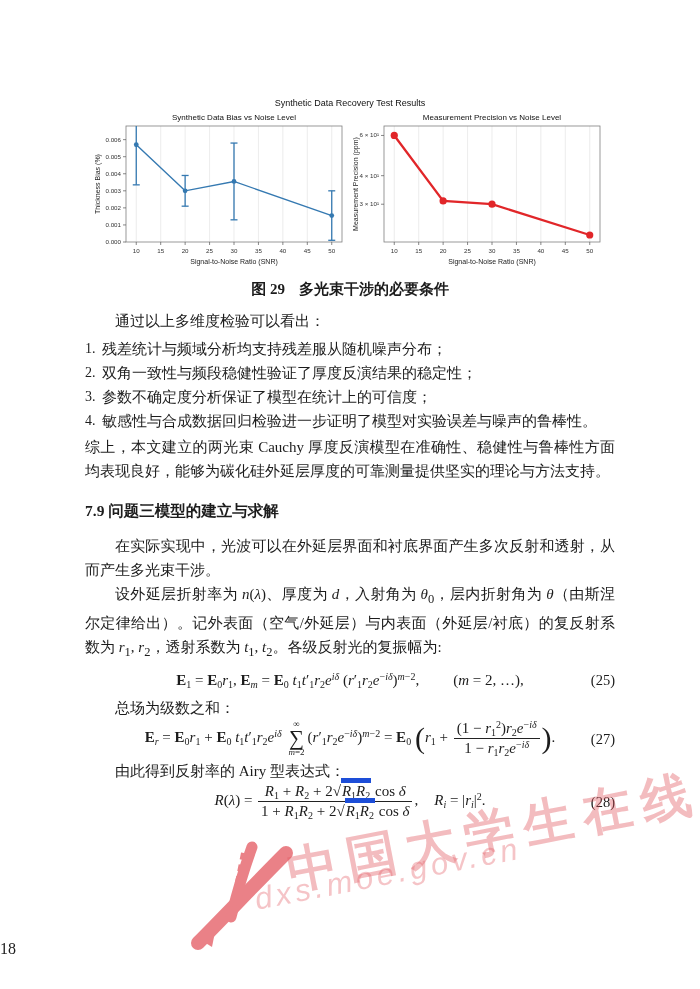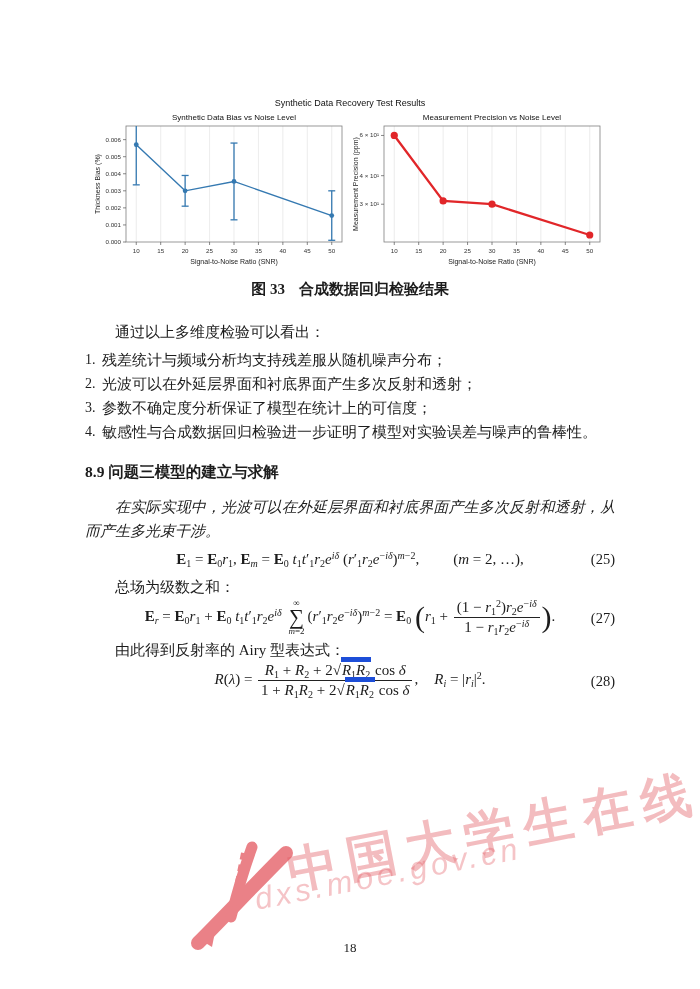--- a/index.html
+++ b/index.html
@@ -18,33 +18,33 @@
   .box{fill:none;stroke:#7f7f7f;stroke-width:0.8;}
   .grid{stroke:#e4e4e4;stroke-width:0.7;}
   .tk{stroke:#555;stroke-width:0.7;}
 
   
   .caption{position:absolute;top:261px;left:0;width:100%;text-align:center;
            font-weight:bold;font-size:15px;}
   .cap-gap{display:inline-block;width:14px;}
 
   
-  .content{position:absolute;left:85px;top:297px;width:530px;font-size:15px;
+  .content{position:absolute;left:85px;top:286px;width:530px;font-size:15px;
            line-height:24px;text-align:justify;}
   .content p{margin:0;}
   .indent{text-indent:2em;}
   .p-intro{margin-top:4px !important;}
   .olist{margin-top:4px;}
   .li{display:flex;line-height:24px;}
   .li-no{width:17px;flex:none;font-size:14px;}
   .li-text{flex:1;}
   .p-summary{margin-top:2px !important;}
   .h53{margin:18px 0 0;font-size:15.5px;font-weight:bold;line-height:20px;}
   .h531{margin:14px 0 0;font-size:15px;font-weight:bold;line-height:19px;}
-  .p-practice{margin-top:13px !important;font-style:italic;}
+  .p-practice{margin-top:13px !important;}
 
   
   .equation{position:relative;text-align:center;font-size:15px;line-height:20px;}
   .eq25{margin:6px 0;}
   .eq26{margin:2px 0 4px;}
   .eq27{margin:0 0 0;}
   .eq28{margin:0 0 0;}
   .p-phase{margin-top:6px !important;}
   .p-total{margin-top:6px !important;}
   .p-airy{margin-top:2px !important;}
@@ -60,21 +60,21 @@
        line-height:1;margin:0 3px;}
   .sum .sl{font-size:9px;line-height:9px;}
   .sum .so{font-size:21px;line-height:19px;}
   .bp{font-size:30px;vertical-align:middle;font-weight:normal;position:relative;top:-1px;}
   .sqrt{white-space:nowrap;}
   .rad{border-top:5px solid #1d4ed8;padding:0 1px;}
   .sp{display:inline-block;width:34px;}
   .spn{display:inline-block;width:16px;}
 
   
-  .pageno{position:absolute;top:921px;left:0;width:100%;text-align:center;font-size:13px;}
+  .pageno{position:absolute;top:921px;left:0;width:100%;font-size:16px;}
 
   
   .watermark{position:absolute;left:0;top:0;width:700px;height:989px;pointer-events:none;}
   .wm-line1{position:absolute;left:288px;top:820px;font-family:"Liberation Sans","DejaVu Sans",sans-serif;
             font-size:50px;font-weight:bold;letter-spacing:10px;white-space:nowrap;
             color:rgba(226,88,96,0.40);transform:rotate(-11deg);transform-origin:0 50%;}
   .wm-line2{position:absolute;left:255px;top:863px;font-family:"Liberation Sans","DejaVu Sans",sans-serif;
             font-size:31px;font-style:italic;letter-spacing:4px;white-space:nowrap;
             color:rgba(228,100,108,0.38);transform:rotate(-11deg);transform-origin:0 50%;}
   .wm-logo{position:absolute;left:190px;top:820px;opacity:0.72;}
@@ -191,49 +191,51 @@
           <polyline fill="none" stroke="#e12629" stroke-width="2.3" points="44.262443438914026,25.455780488055623 93.13122171945702,90.97023268248648 142,94.22333080372587 239.73755656108597,124.99398851679265"></polyline>
           <circle cx="44.262443438914026" cy="25.455780488055623" r="3.6" fill="#e12629"></circle>
           <circle cx="93.13122171945702" cy="90.97023268248648" r="3.6" fill="#e12629"></circle>
           <circle cx="142" cy="94.22333080372587" r="3.6" fill="#e12629"></circle>
           <circle cx="239.73755656108597" cy="124.99398851679265" r="3.6" fill="#e12629"></circle>
         </svg>
     </div>
   </div>
 
   <div class="caption">
-    <span>图 33</span><span class="cap-gap"></span><span>合成数据回归检验结果</span>
+    <span>图 29</span><span class="cap-gap"></span><span>多光束干涉的必要条件</span>
   </div>
 
   <div class="content">
     <p class="indent p-intro">通过以上多维度检验可以看出：</p>
 
     <div class="olist">
       <div class="li">
         <span class="li-no">1.</span>
         <span class="li-text">残差统计与频域分析均支持残差服从随机噪声分布；</span>
       </div>
       <div class="li">
         <span class="li-no">2.</span>
-        <span class="li-text">光波可以在外延层界面和衬底界面产生多次反射和透射；</span>
+        <span class="li-text">双角一致性与频段稳健性验证了厚度反演结果的稳定性；</span>
       </div>
       <div class="li">
         <span class="li-no">3.</span>
         <span class="li-text">参数不确定度分析保证了模型在统计上的可信度；</span>
       </div>
       <div class="li">
         <span class="li-no">4.</span>
         <span class="li-text">敏感性与合成数据回归检验进一步证明了模型对实验误差与噪声的鲁棒性。</span>
       </div>
     </div>
 
-
-    <div class="h53">8.9 问题三模型的建立与求解</div>
+    <p class="p-summary">综上，本文建立的两光束 Cauchy 厚度反演模型在准确性、稳健性与鲁棒性方面均表现良好，能够为碳化硅外延层厚度的可靠测量提供坚实的理论与方法支持。</p>
+
+    <div class="h53">7.9 问题三模型的建立与求解</div>
 
     <p class="indent p-practice">在实际实现中，光波可以在外延层界面和衬底界面产生多次反射和透射，从而产生多光束干涉。</p>
+    <p class="indent">设外延层折射率为 <i>n</i>(<i>λ</i>)、厚度为 <i>d</i>，入射角为 <i>θ</i><sub>0</sub>，层内折射角为 <i>θ</i>（由斯涅尔定律给出）。记外表面（空气/外延层）与内表面（外延层/衬底）的复反射系数为 <i>r</i><sub>1</sub>, <i>r</i><sub>2</sub>，透射系数为 <i>t</i><sub>1</sub>, <i>t</i><sub>2</sub>。各级反射光的复振幅为:</p>
 
     <div class="equation eq25">
       <span class="eq-body"><span class="mbf">E</span><sub>1</sub> = <span class="mbf">E</span><sub>0</sub><i>r</i><sub>1</sub>, <span class="mbf">E</span><sub><i>m</i></sub> = <span class="mbf">E</span><sub>0</sub> <i>t</i><sub>1</sub><i>t</i>′<sub>1</sub><i>r</i><sub>2</sub><i>e</i><sup><i>iδ</i></sup> (<i>r</i>′<sub>1</sub><i>r</i><sub>2</sub><i>e</i><sup>−<i>iδ</i></sup>)<sup><i>m</i>−2</sup>,<span class="sp"></span>(<i>m</i> = 2, …),</span>
       <span class="eq-no">(25)</span>
     </div>
 
 
 
     <p class="indent p-total">总场为级数之和：</p>
 

